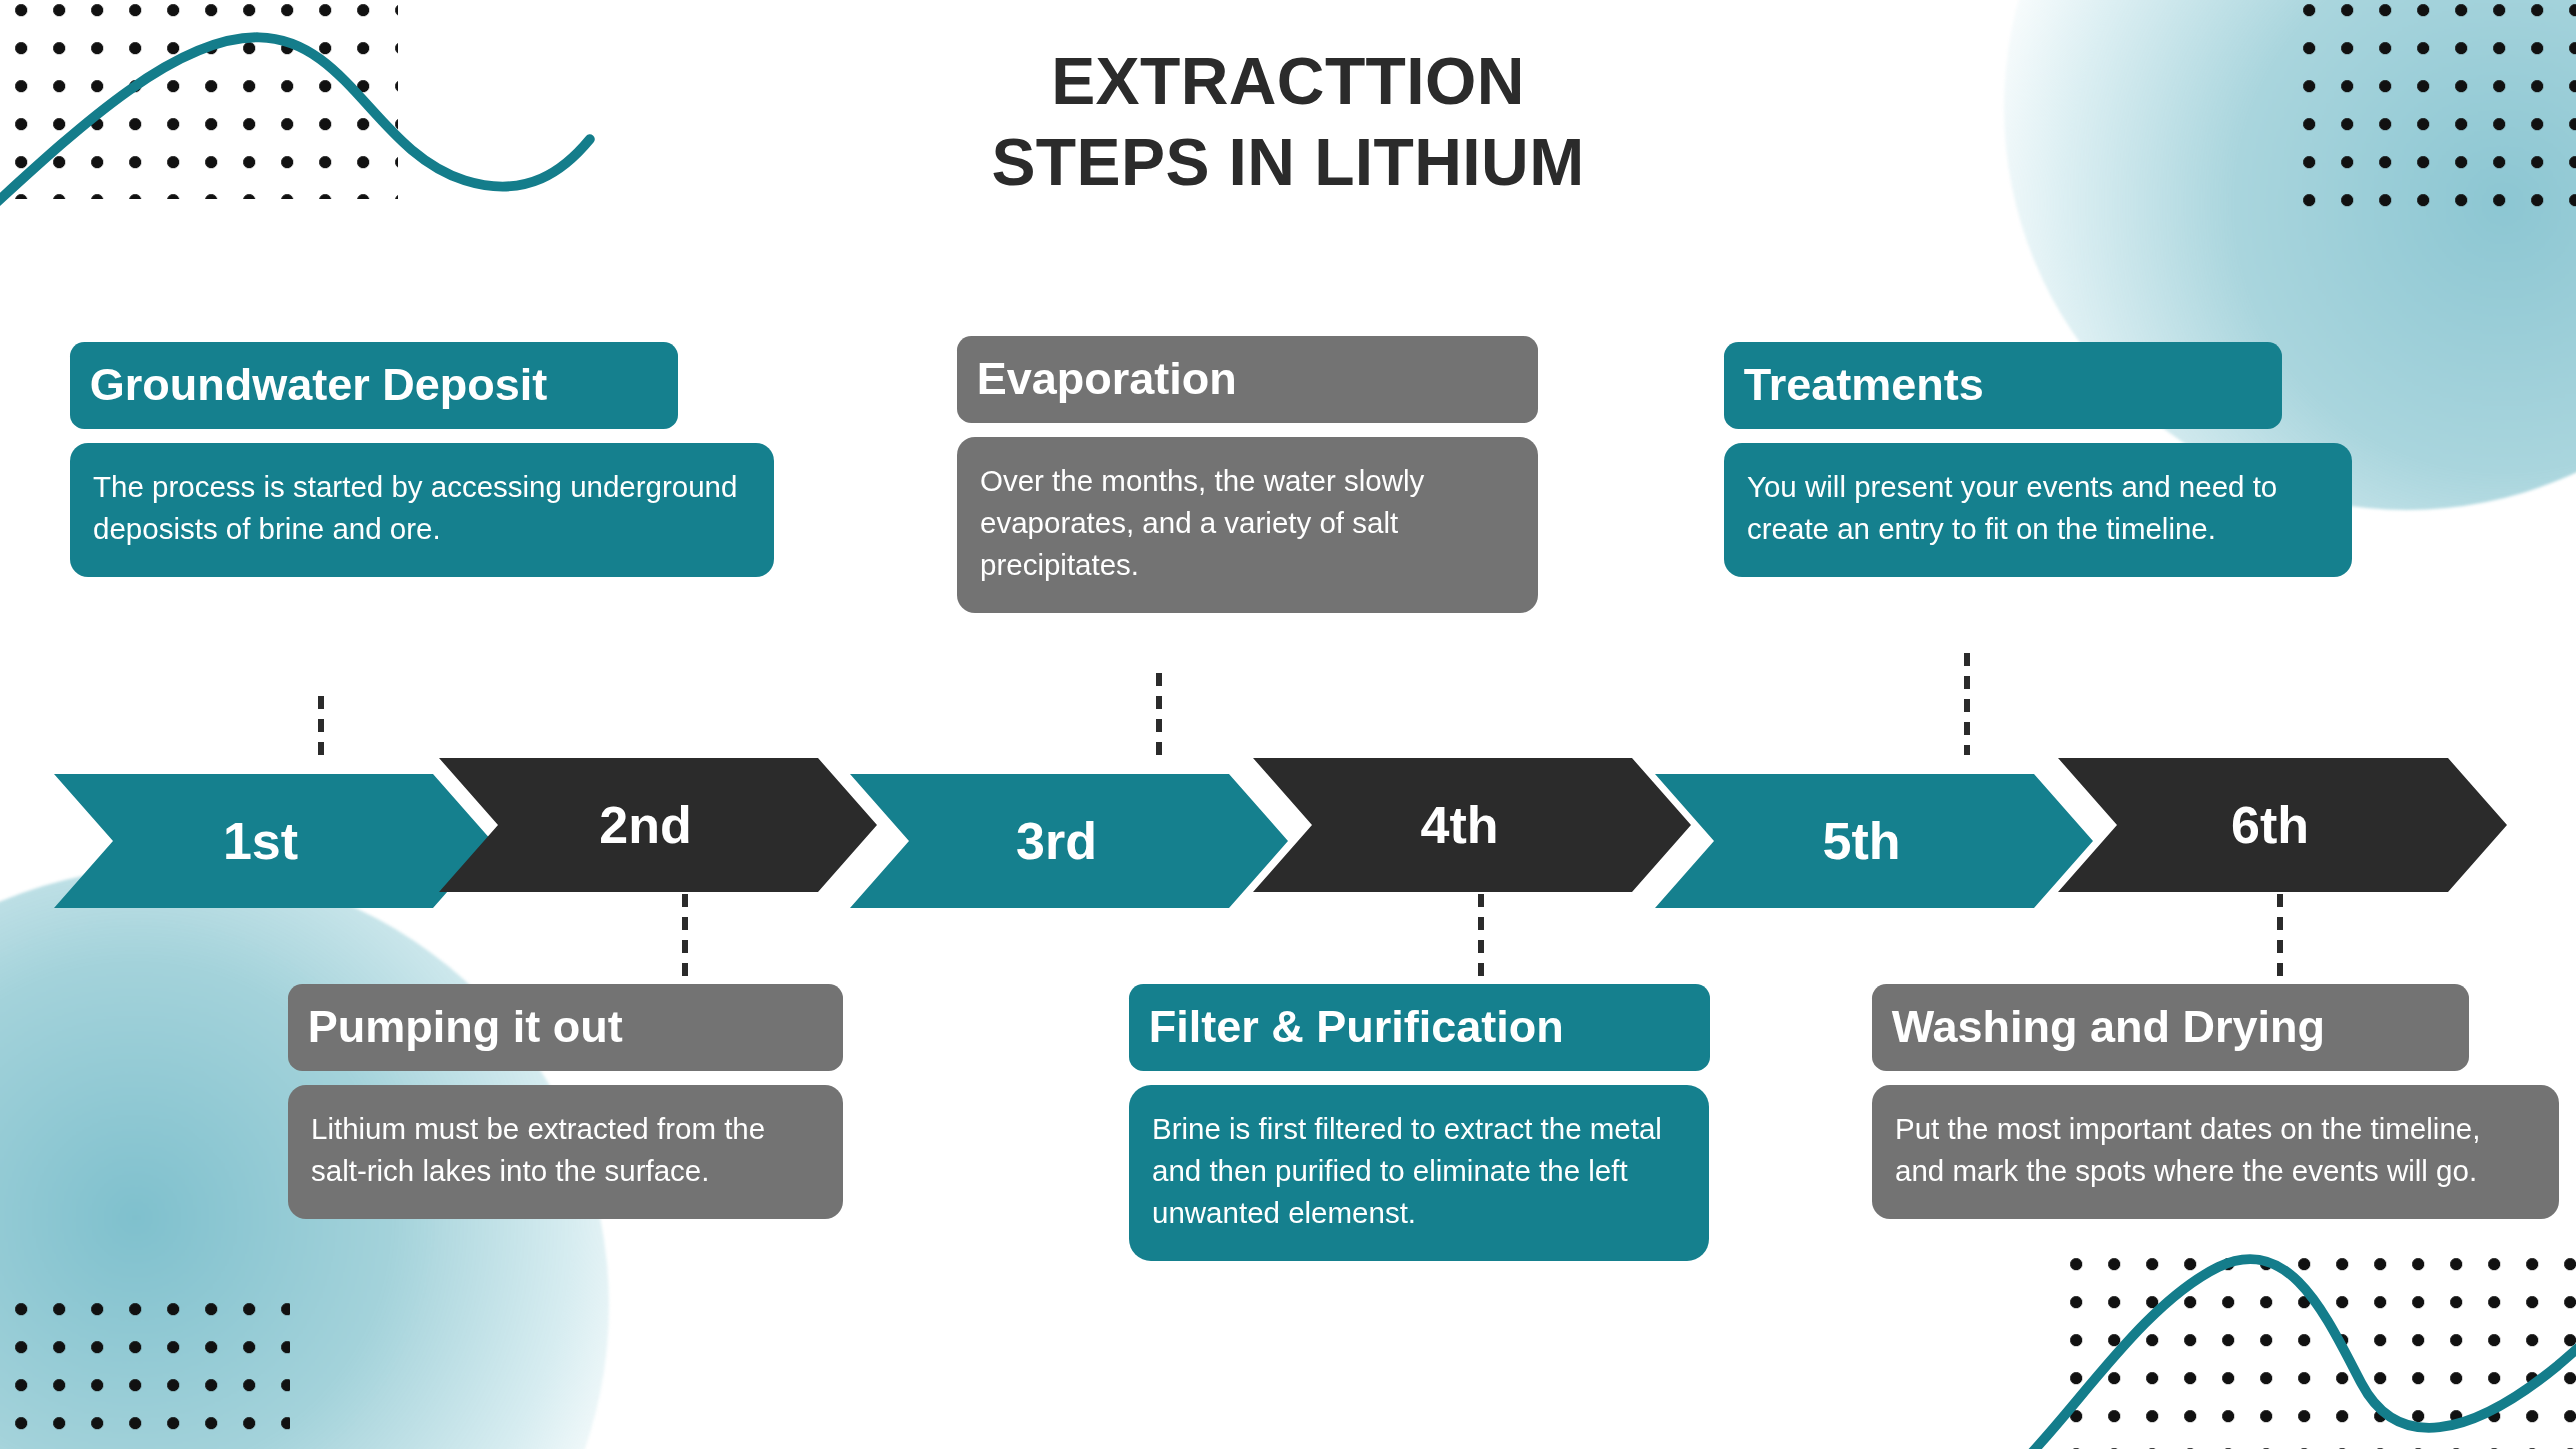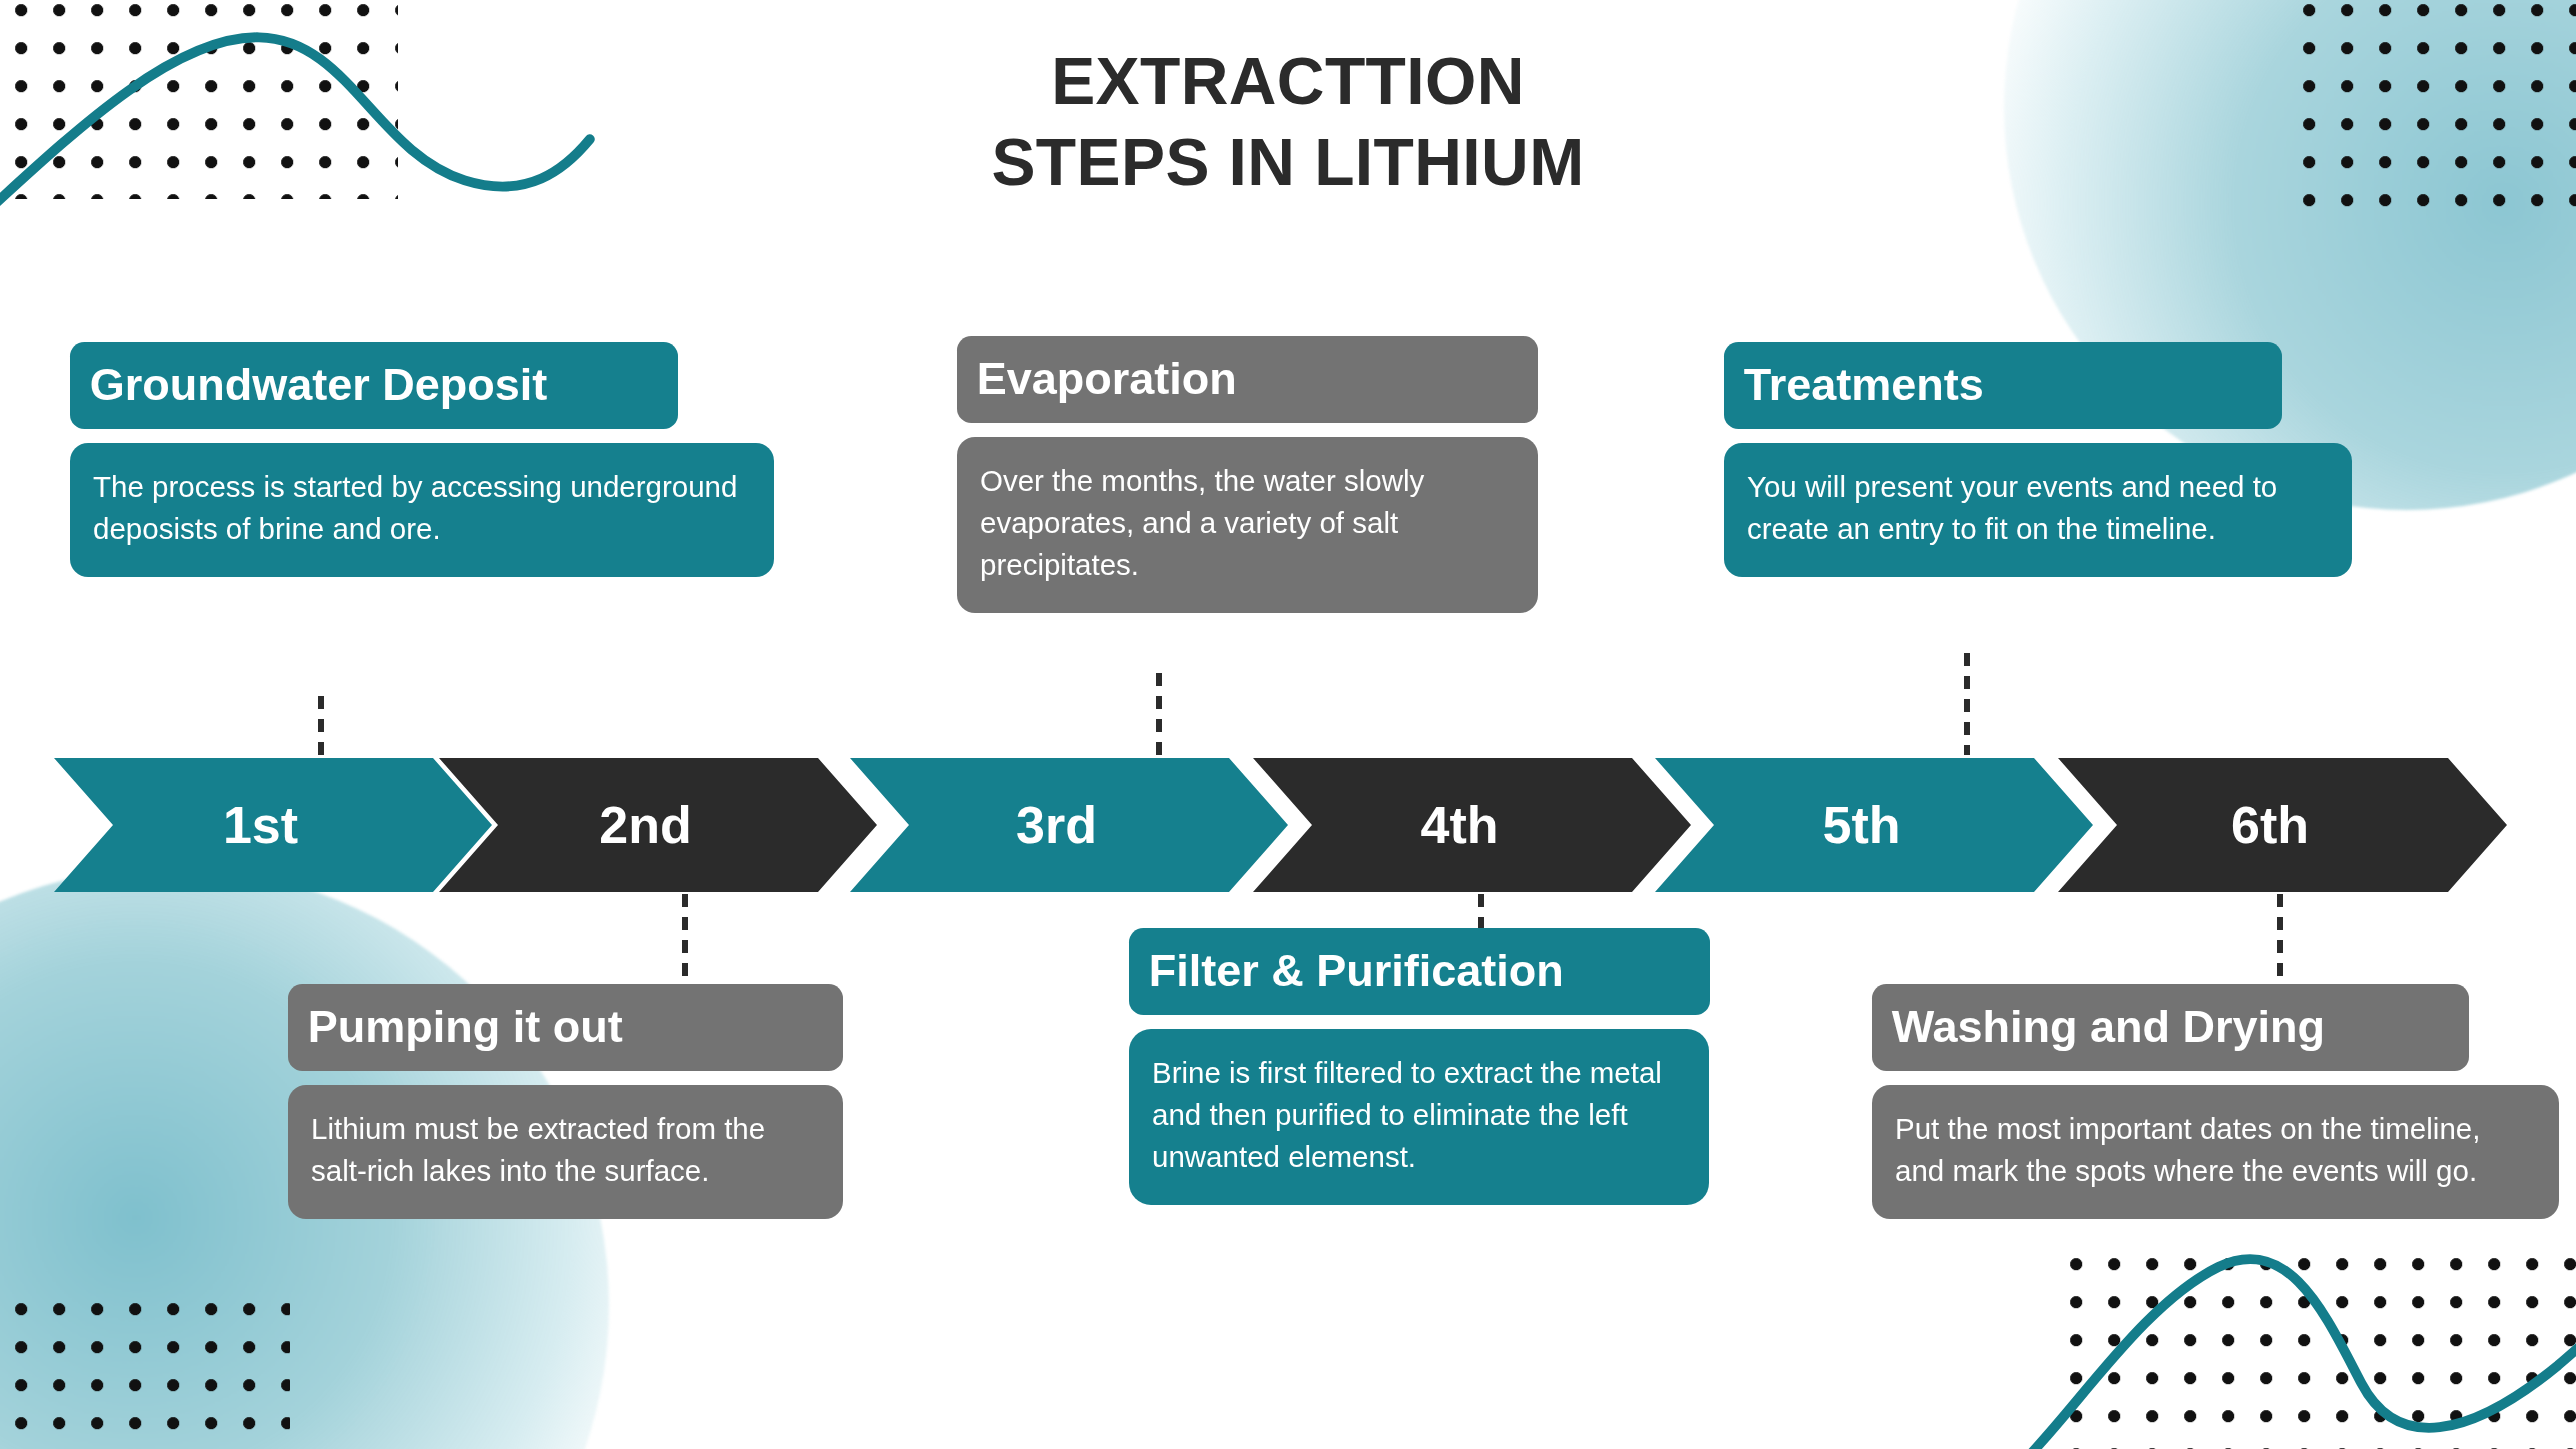--- a/index.html
+++ b/index.html
@@ -134,21 +134,21 @@
     align-items: center;
     justify-content: center;
     color: #ffffff;
     font-size: 52px;
     font-weight: 700;
     clip-path: polygon(0 0, calc(100% - 59px) 0, 100% 50%, calc(100% - 59px) 100%, 0 100%, 59px 50%);
   }
   .chev.first {
     clip-path: polygon(0 0, calc(100% - 59px) 0, 100% 50%, calc(100% - 59px) 100%, 0 100%, 59px 50%);
   }
-  .chev-teal { background: #15808E; }
+  .chev-teal { background: #15808E; margin-top: 16px; }
   .chev-dark { background: #2B2B2B; }
   .chev .lbl { transform: translateX(-12.5px); }
 </style>
 </head>
 <body>
 
 <div id="stage">
 
   <div class="bg-layer">
     <div class="blob blob-tr"></div>
@@ -212,21 +212,21 @@
     </div>
   </div>
 
   <div class="connector" style="left:682px; top:894px; height:89px;"></div>
   <div class="card theme-dark" style="left:288px; top:984px; width:555px;">
     <div class="card-head">Pumping it out</div>
     <div class="card-body" style="width:555px;">Lithium must be extracted from the salt-rich lakes into the surface.</div>
   </div>
 
   <div class="connector" style="left:1478px; top:894px; height:89px;"></div>
-  <div class="card theme-teal" style="left:1129px; top:928px; width:581px;">
+  <div class="card theme-teal" style="left:1129px; top:984px; width:581px;">
     <div class="card-head">Filter &amp; Purification</div>
     <div class="card-body" style="width:580px;border-radius:22px;">Brine is first filtered to extract the metal and then purified to eliminate the left unwanted elemenst.</div>
   </div>
 
   <div class="connector" style="left:2277px; top:894px; height:89px;"></div>
   <div class="card theme-dark" style="left:1872px; top:984px; width:597px;">
     <div class="card-head">Washing and Drying</div>
     <div class="card-body" style="width:687px;">Put the most important dates on the timeline, and mark the spots where the events will go.</div>
   </div>
 

